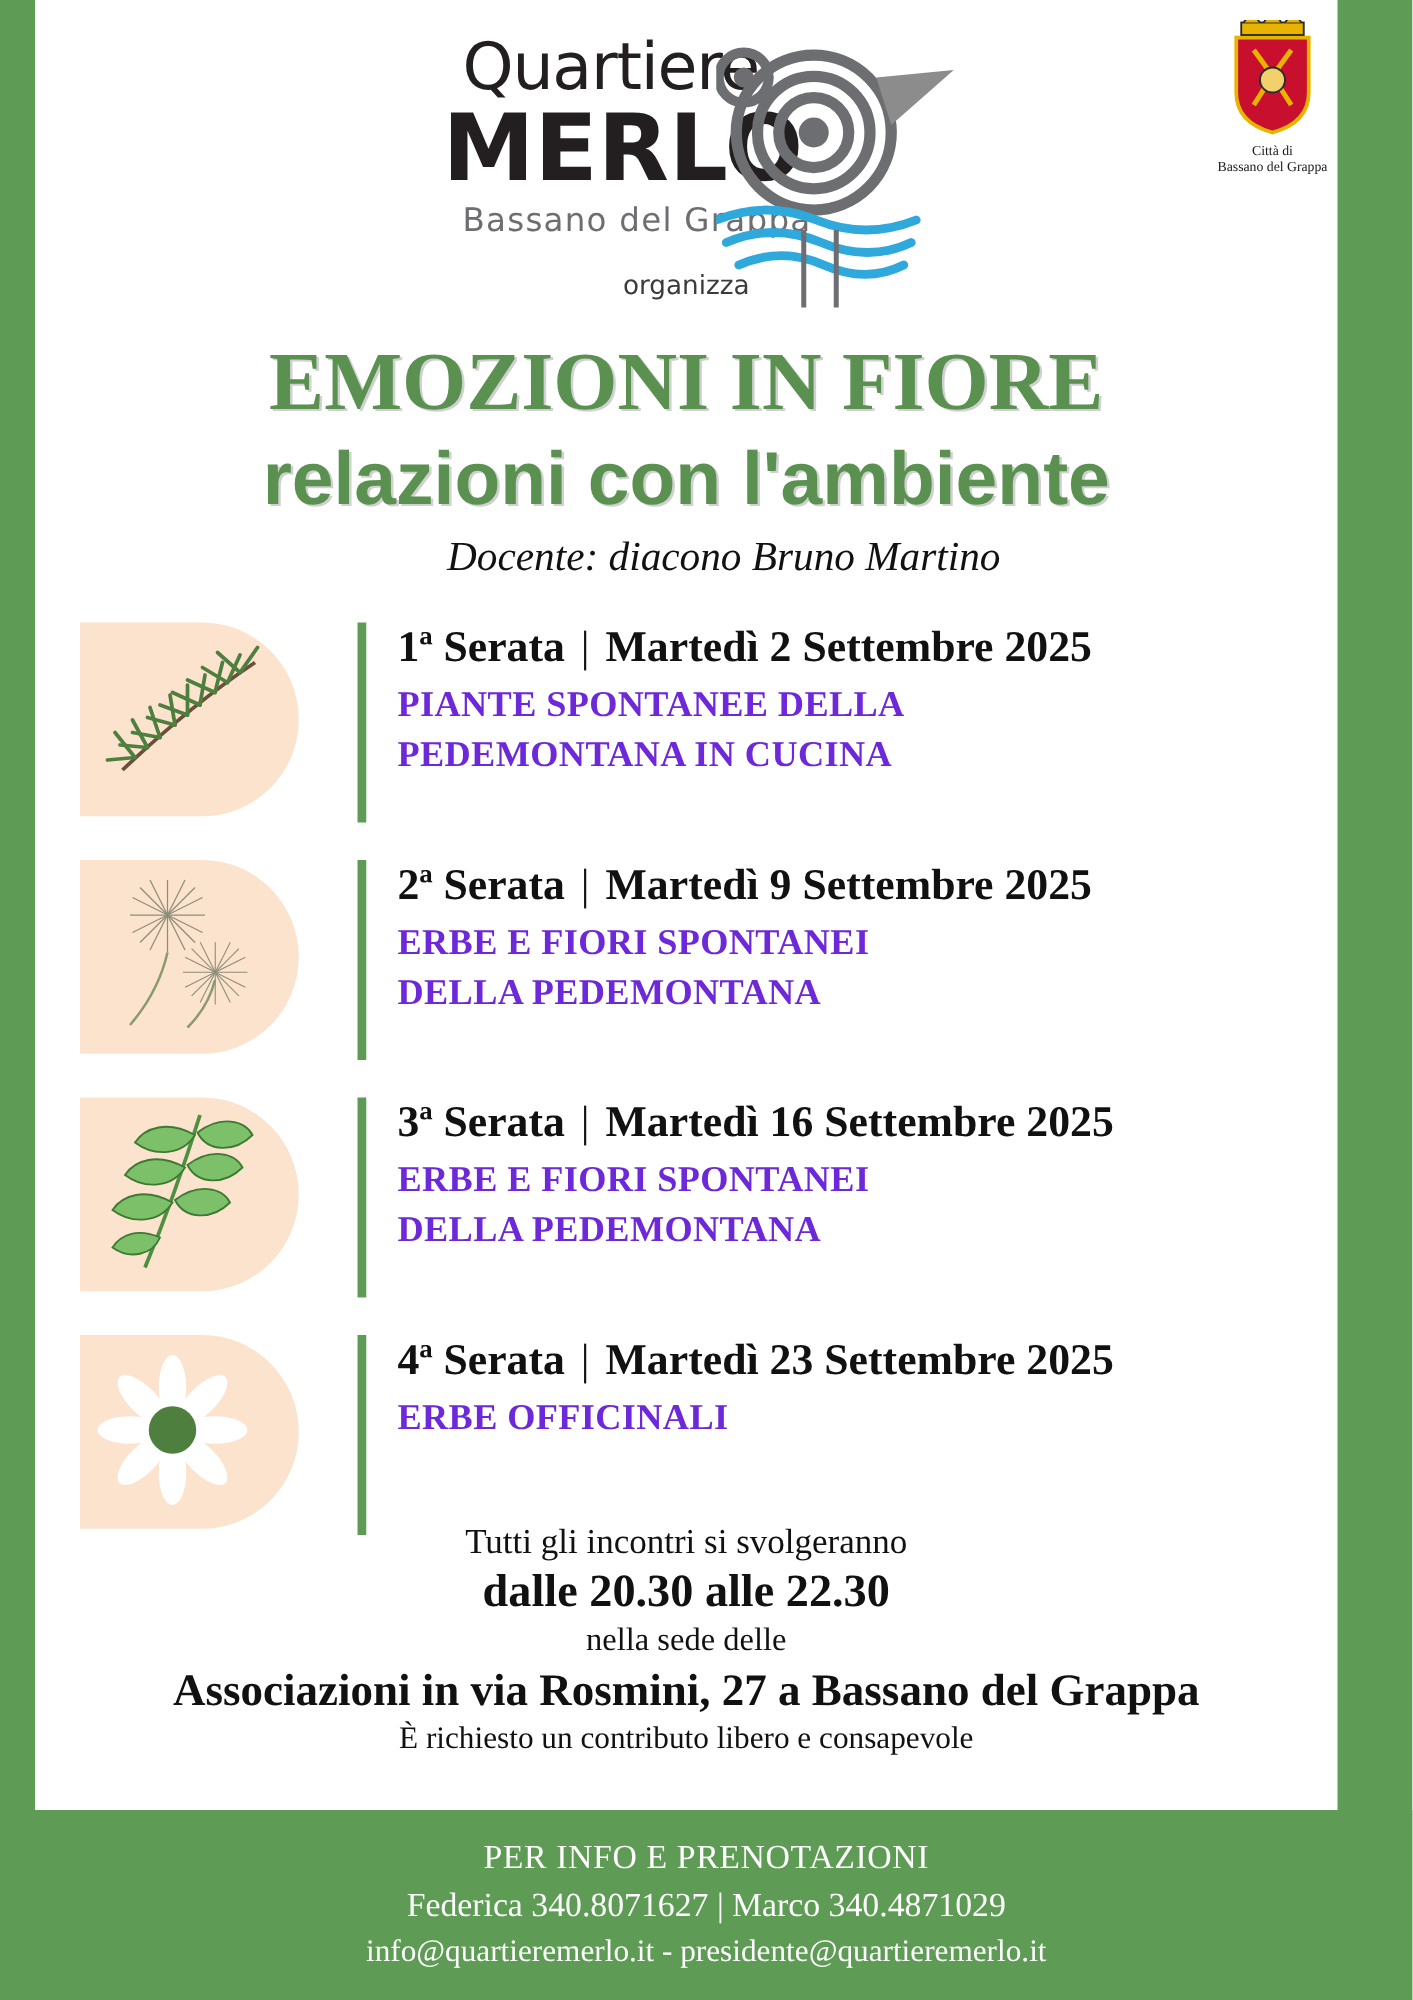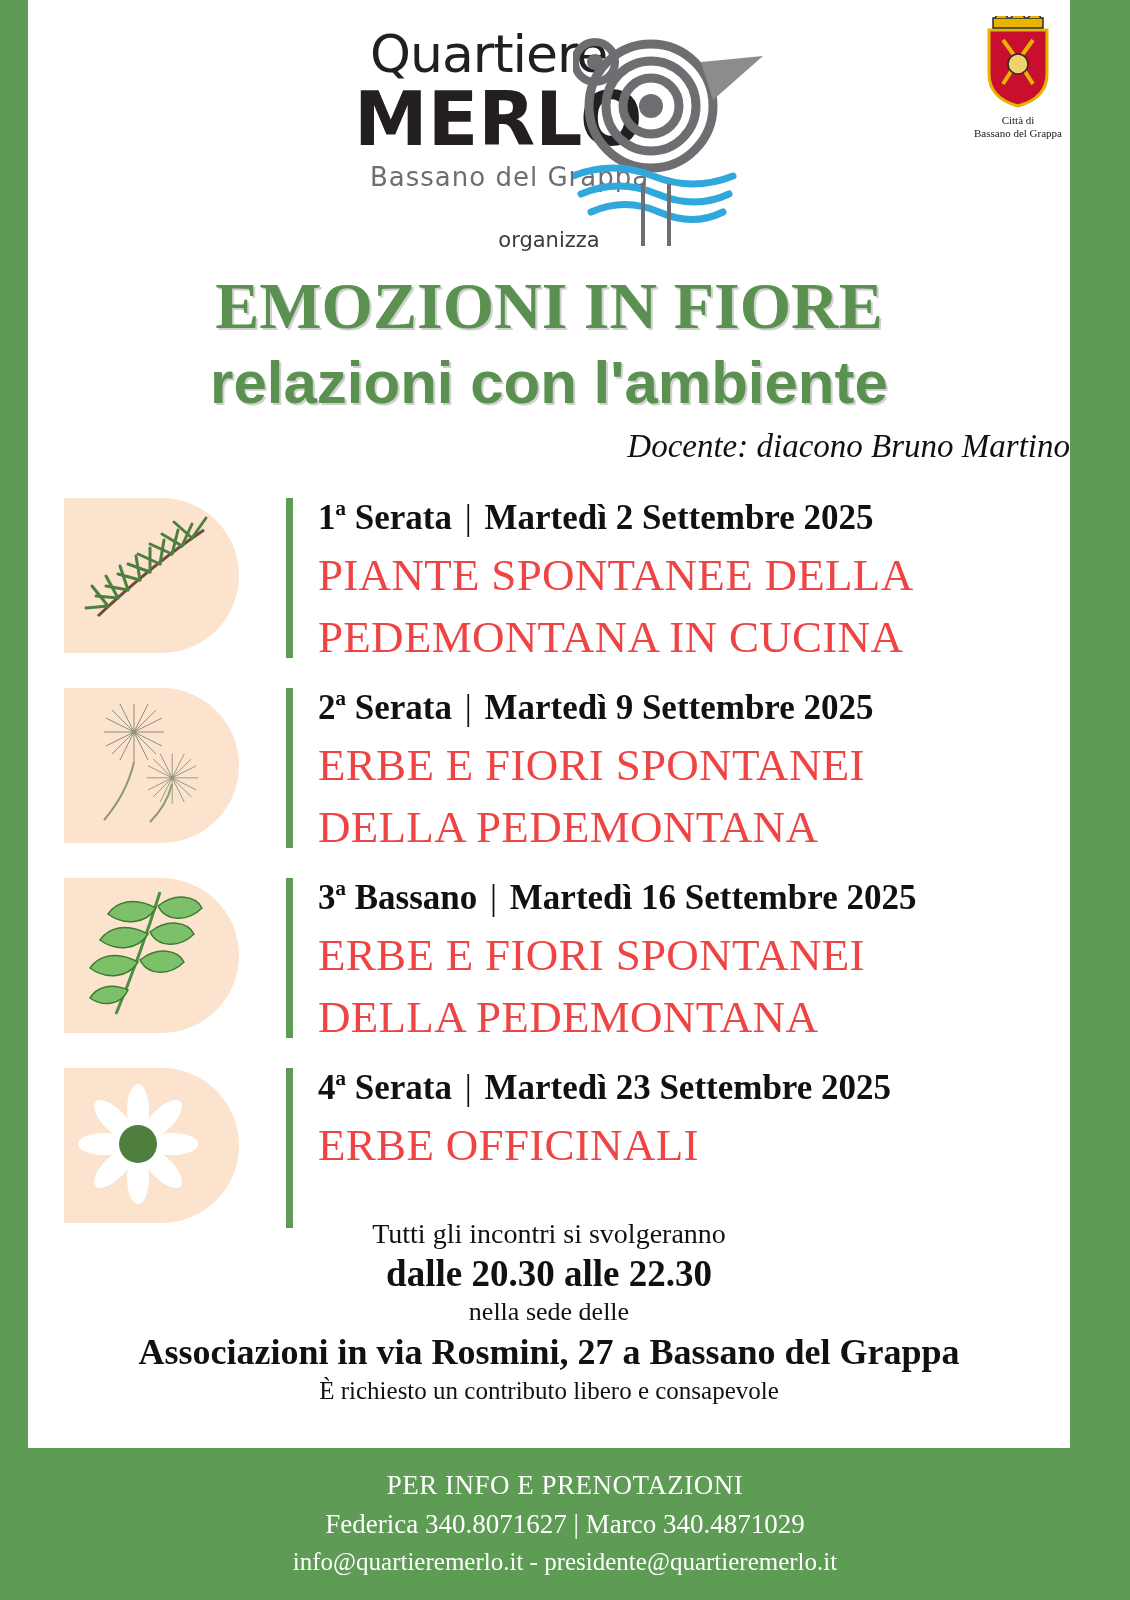--- a/index.html
+++ b/index.html
@@ -78,21 +78,21 @@
     color: #6d6e71;
     letter-spacing: 1px;
   }
   .bird {
     position: absolute;
     left: 225px; top: 20px;
     width: 195px; height: 215px;
   }
   .organizza {
     position: absolute;
-    left: 0; top: 228px;
+    left: 0; top: 216px;
     width: 1042px;
     text-align: center;
     font-family: "DejaVu Sans", sans-serif;
     font-size: 21px;
     color: #3b3b3b;
   }
 
   
   .crest {
     position: absolute;
@@ -129,21 +129,21 @@
     font-family: Liberation Sans, sans-serif;
     font-weight: bold;
     font-size: 60px;
     color: #5b9150;
     text-shadow: 2px 2px 0 rgba(120,120,120,0.35);
   }
   .docente {
     position: absolute;
     left: 0; top: 428px;
     width: 1042px;
-    text-align: right;
+    text-align: center;
     padding-left: 60px;
     font-family: "Liberation Serif", serif;
     font-style: italic;
     font-size: 33px;
     color: #111111;
   }
 
   
   .sessions {
     position: absolute;
@@ -173,24 +173,25 @@
     left: 290px; top: 8px;
     font-size: 35px;
     color: #111;
   }
   .s-head .ord { font-weight: bold; }
   .s-head .sep { font-weight: normal; padding: 0 4px; }
   .s-head .date { font-weight: bold; }
   .s-title {
     position: absolute;
     left: 290px; top: 54px;
-    font-size: 45px;
-    color: #ef4444;
+    font-size: 29px;
+    color: #6d28d9;
     line-height: 1.38;
     letter-spacing: 0.3px;
+    font-weight: bold;
   }
 
   
   .info {
     position: absolute;
     left: 0; top: 1218px;
     width: 1042px;
     text-align: center;
     color: #111;
   }
@@ -368,21 +369,21 @@
               <path d="M84,56 C62,44 44,50 36,62 C52,74 74,72 84,56 Z"></path>
               <path d="M86,54 C104,40 124,44 130,56 C116,70 94,70 86,54 Z"></path>
               <path d="M74,84 C52,72 34,78 26,90 C42,102 64,100 74,84 Z"></path>
               <path d="M76,82 C94,68 114,72 120,84 C106,98 84,98 76,82 Z"></path>
               <path d="M64,112 C46,104 32,110 26,120 C40,130 58,126 64,112 Z"></path>
             </g>
           </svg>
         </div>
         <div class="rule"></div>
         <div class="s-head">
-          <span class="ord">3ª Bassano</span>
+          <span class="ord">3ª Serata</span>
           <span class="sep">|</span>
           <span class="date">Martedì 16 Settembre 2025</span>
         </div>
         <div class="s-title" style="white-space:pre-line">ERBE E FIORI SPONTANEI
 DELLA PEDEMONTANA</div>
       </div>
 
       <div class="session">
         <div class="thumb">
           <svg width="175" height="155" viewBox="0 0 175 155">

